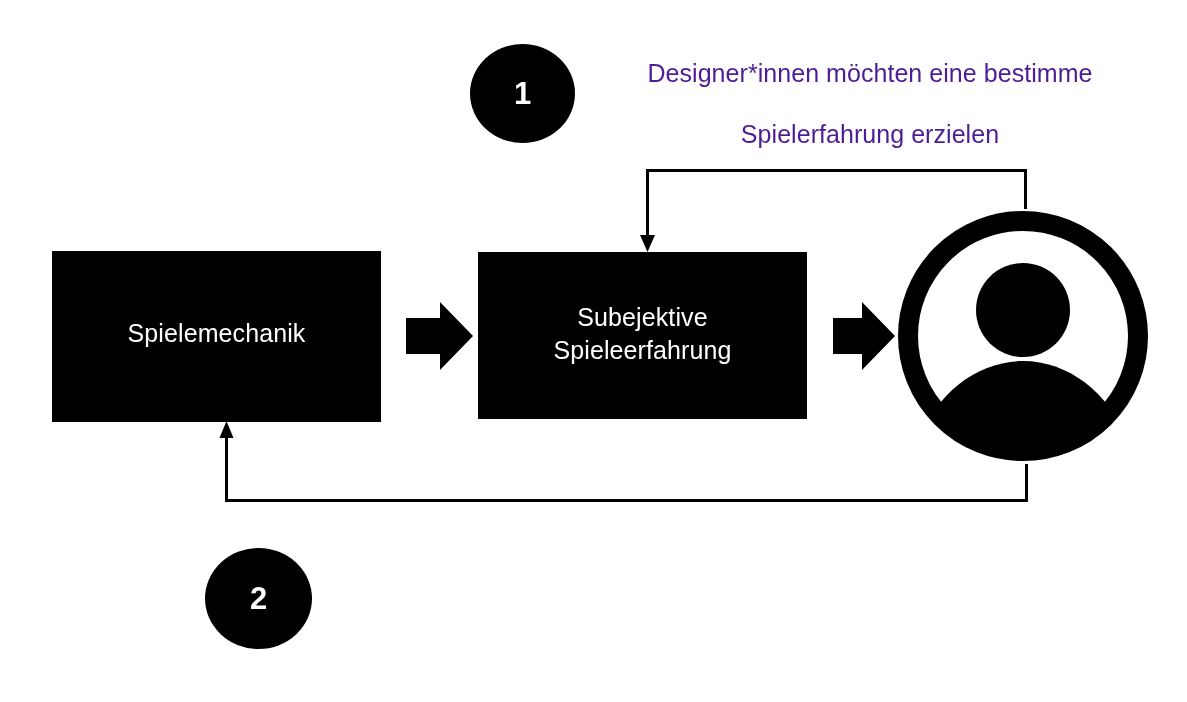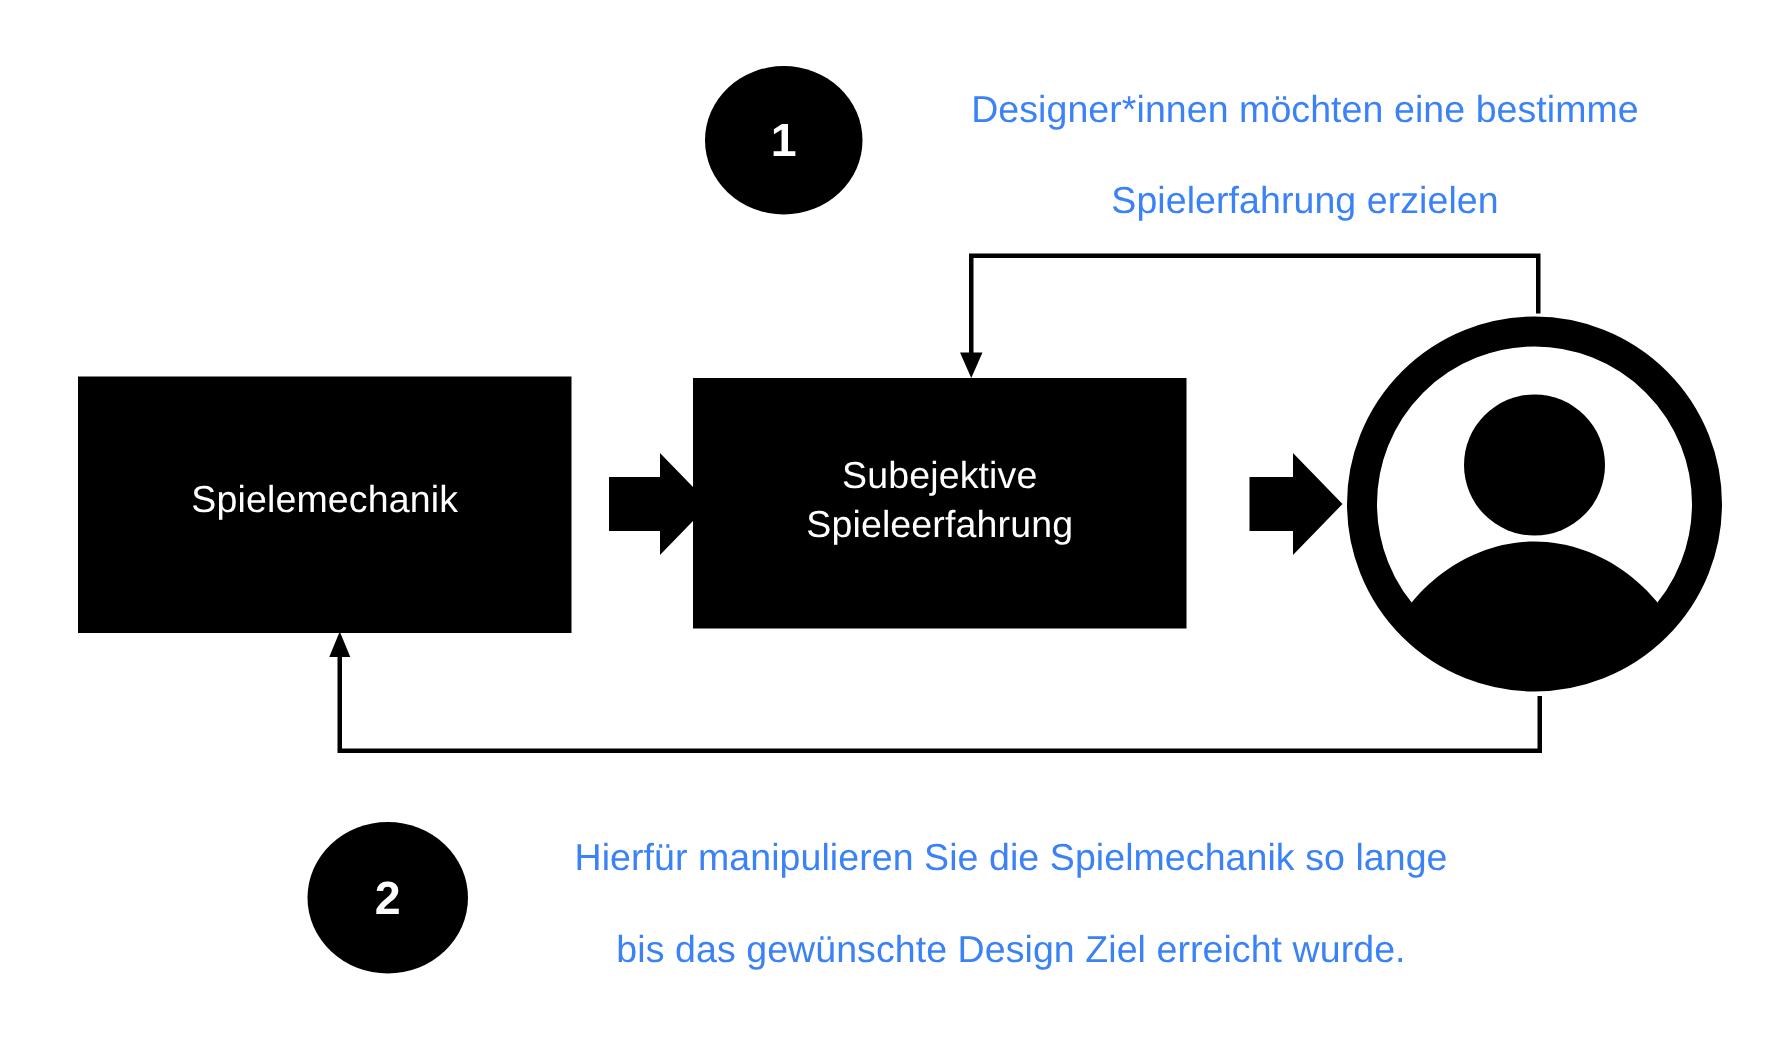--- a/index.html
+++ b/index.html
@@ -39,21 +39,21 @@
     left: 52px;
     top: 251px;
     width: 329px;
     height: 171px;
   }
   #box-mechanics .proc-label {
     position: relative;
     top: -3px;
   }
   #box-experience {
-    left: 462px;
+    left: 478px;
     top: 252px;
     width: 329px;
     height: 167px;
   }
   #box-experience .proc-label {
     position: relative;
     top: -2px;
   }
   .proc-label { display: block; }
   .proc-label .l2 { display: block; text-align: right; }
@@ -81,21 +81,21 @@
     left: 205px;
     top: 548px;
     width: 107px;
     height: 101px;
   }
 
   
   .caption {
     position: absolute;
     text-align: center;
-    color: #3b82f6;
+    color: #4c1d95;
     font-size: 25px;
     line-height: 1.33;
     letter-spacing: 0.05px;
     white-space: nowrap;
   }
   #caption-1 {
     left: 600px;
     top: 57px;
     width: 540px;
   }
@@ -174,18 +174,14 @@
     <span>1</span>
   </div>
   <div class="caption" id="caption-1">
     <span class="l1">Designer*innen möchten eine bestimme</span>
     <span class="l2">Spielerfahrung erzielen</span>
   </div>
 
   <div class="num-badge" id="badge-2">
     <span>2</span>
   </div>
-  <div class="caption" id="caption-2">
-    <span class="l1">Hierfür manipulieren Sie die Spielmechanik so lange</span>
-    <span class="l2">bis das gewünschte Design Ziel erreicht wurde.</span>
-  </div>
 
 </div>
 
 </body></html>

